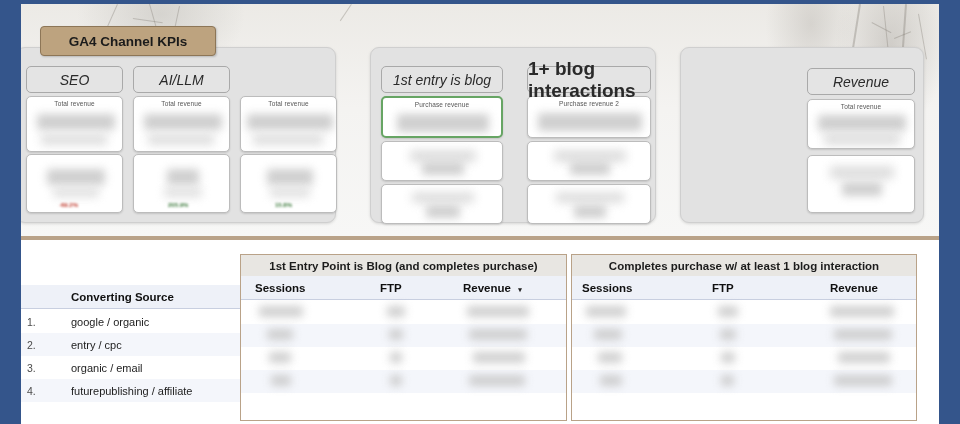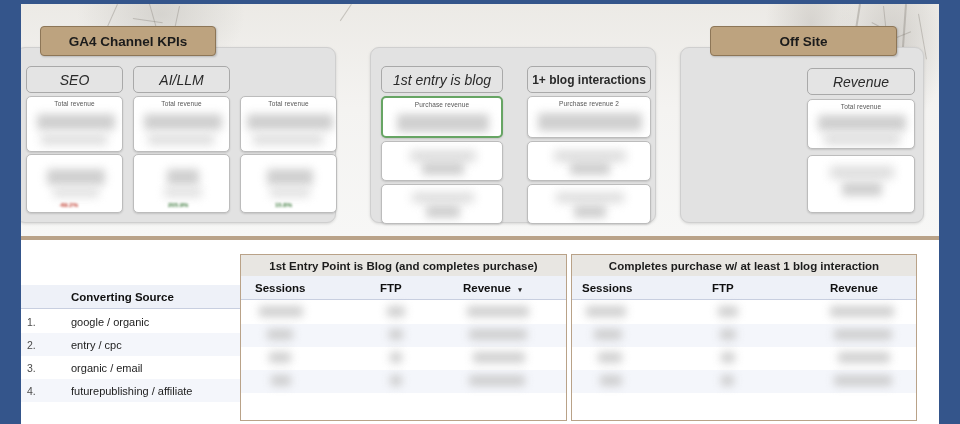--- a/index.html
+++ b/index.html
@@ -86,21 +86,21 @@
   .chan-label {
     position: absolute;
     height: 27px;
     background: #e4e4e4;
     border: 1px solid #a9a9a9;
     border-radius: 5px;
     display: flex; align-items: center; justify-content: center;
     font-size: 14px; font-style: italic; color: #2a2a2a;
     z-index: 5;
   }
-  .chan-label.nonitalic { font-style: normal; font-weight: bold; font-size: 12px; }
+  .chan-label.nonitalic { font-style: normal; font-weight: bold; font-size: 19px; }
 
   
   .card {
     position: absolute;
     background: #ffffff;
     border: 1px solid #bcbcbc;
     border-radius: 5px;
     box-shadow: 0 1px 2px rgba(0,0,0,0.14);
     overflow: hidden;
     z-index: 3;
@@ -257,21 +257,20 @@
       </div>
       <div class="card" style="left:506px; top:137px; width:124px; height:40px;">
         <div class="redact light" style="left:26px; top:8px; width:72px; height:12px;"></div>
         <div class="redact" style="left:42px; top:20px; width:40px; height:13px;"></div>
       </div>
       <div class="card" style="left:506px; top:180px; width:124px; height:40px;">
         <div class="redact light" style="left:28px; top:7px; width:68px; height:11px;"></div>
         <div class="redact" style="left:46px; top:20px; width:32px; height:13px;"></div>
       </div>
 
-      <div class="panel-title" style="left:689px; top:22px; width:187px;">Off Site</div>
       <div class="panel-body" style="left:659px; top:43px; width:244px; height:176px;"></div>
 
       <div class="chan-label" style="left:786px; top:64px; width:108px;">Revenue</div>
       <div class="card" style="left:786px; top:95px; width:108px; height:50px;">
         <div class="card-label">Total revenue</div>
         <div class="redact" style="left:10px; top:15px; width:88px; height:16px;"></div>
         <div class="redact light" style="left:16px; top:33px; width:76px; height:12px;"></div>
       </div>
       <div class="card" style="left:786px; top:151px; width:108px; height:58px;">
         <div class="redact light" style="left:22px; top:10px; width:64px; height:13px;"></div>

